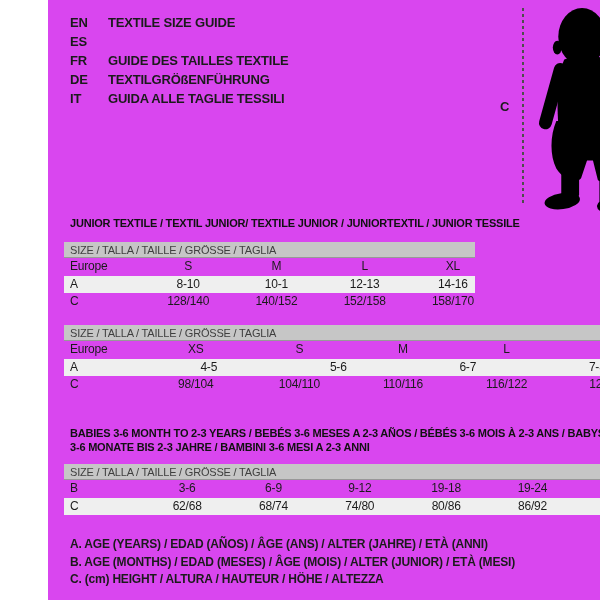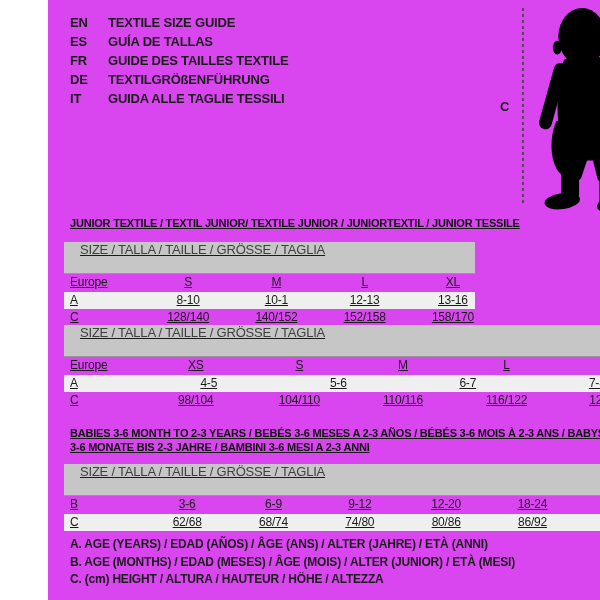--- a/index.html
+++ b/index.html
@@ -20,25 +20,25 @@
   .lang-code{width:38px;}
   .lang-label{white-space:nowrap;}
 
   
   .height-line{position:absolute;left:474px;top:8px;width:2px;height:198px;
     background:repeating-linear-gradient(to bottom, var(--dash) 0 3px, transparent 3px 6px);}
   .height-letter{position:absolute;left:452px;top:99px;font-size:13px;font-weight:bold;}
   .baby-svg{position:absolute;left:486px;top:4px;width:110px;height:210px;}
 
   
-  .size-table{position:absolute;text-decoration:underline;}
+  .size-table{position:absolute;}
   .tbl-title{font-size:11px;font-weight:bold;letter-spacing:-0.2px;line-height:14px;color:#111;}
   .nowrap{white-space:nowrap;}
-  .size-bar{height:32px;line-height:16px;background:var(--header-bar);color:var(--bar-text);
-    font-size:13px;letter-spacing:-0.2px;padding-left:16px;border-bottom:1px solid #989898;}
+  .size-bar{height:16px;line-height:16px;background:var(--header-bar);color:var(--bar-text);
+    font-size:11px;letter-spacing:-0.2px;padding-left:6px;border-bottom:1px solid #989898;}
   .t-row{display:flex;height:17.5px;line-height:17.5px;font-size:12px;letter-spacing:-0.2px;gap:44px;}
   .t-row.shaded{background:var(--row-shaded);}
   .t-label{width:58px;padding-left:6px;}
   .t-cell{flex:1;text-align:center;}
 
   
   .footnotes{position:absolute;left:22px;top:536px;}
   .footnote{height:17.5px;line-height:17.5px;font-size:12px;font-weight:bold;letter-spacing:-0.2px;white-space:nowrap;}
 </style>
 </head>
@@ -46,21 +46,20 @@
 
 <div class="page">
 
   <div class="lang-list">
     <div class="lang-row">
       <span class="lang-code">EN</span>
       <span class="lang-label">TEXTILE SIZE GUIDE</span>
     </div>
     <div class="lang-row">
       <span class="lang-code">ES</span>
-      <span class="lang-label">GUÍA DE TALLAS</span>
     </div>
     <div class="lang-row">
       <span class="lang-code">FR</span>
       <span class="lang-label">GUIDE DES TAILLES TEXTILE</span>
     </div>
     <div class="lang-row">
       <span class="lang-code">DE</span>
       <span class="lang-label">TEXTILGRÖßENFÜHRUNG</span>
     </div>
     <div class="lang-row">
@@ -96,21 +95,21 @@
       <div class="t-cell">S</div>
       <div class="t-cell">M</div>
       <div class="t-cell">L</div>
       <div class="t-cell">XL</div>
     </div>
     <div class="t-row shaded">
       <div class="t-label">A</div>
       <div class="t-cell">8-10</div>
       <div class="t-cell">10-1</div>
       <div class="t-cell">12-13</div>
-      <div class="t-cell">13-16</div>
+      <div class="t-cell">14-16</div>
     </div>
     <div class="t-row">
       <div class="t-label">C</div>
       <div class="t-cell">128/140</div>
       <div class="t-cell">140/152</div>
       <div class="t-cell">152/158</div>
       <div class="t-cell">158/170</div>
     </div>
   </div>
 
@@ -142,22 +141,22 @@
   </div>
 
   <div class="size-table" style="left:16px;top:426px;width:576px;">
     <div class="tbl-title" style="height:38px;padding-left:6px;width:552px;">BABIES 3-6 MONTH TO 2-3 YEARS / BEBÉS 3-6 MESES A 2-3 AÑOS / BÉBÉS 3-6 MOIS À 2-3 ANS / BABYS 3-6 MONATE BIS 2-3 JAHRE / BAMBINI 3-6 MESI A 2-3 ANNI</div>
     <div class="size-bar">SIZE / TALLA / TAILLE / GRÖSSE / TAGLIA</div>
     <div class="t-row">
       <div class="t-label">B</div>
       <div class="t-cell">3-6</div>
       <div class="t-cell">6-9</div>
       <div class="t-cell">9-12</div>
-      <div class="t-cell">12-20</div>
-      <div class="t-cell">18-24</div>
+      <div class="t-cell">19-18</div>
+      <div class="t-cell">19-24</div>
       <div class="t-cell">24-30</div>
     </div>
     <div class="t-row shaded">
       <div class="t-label">C</div>
       <div class="t-cell">62/68</div>
       <div class="t-cell">68/74</div>
       <div class="t-cell">74/80</div>
       <div class="t-cell">80/86</div>
       <div class="t-cell">86/92</div>
       <div class="t-cell">92/41</div>

